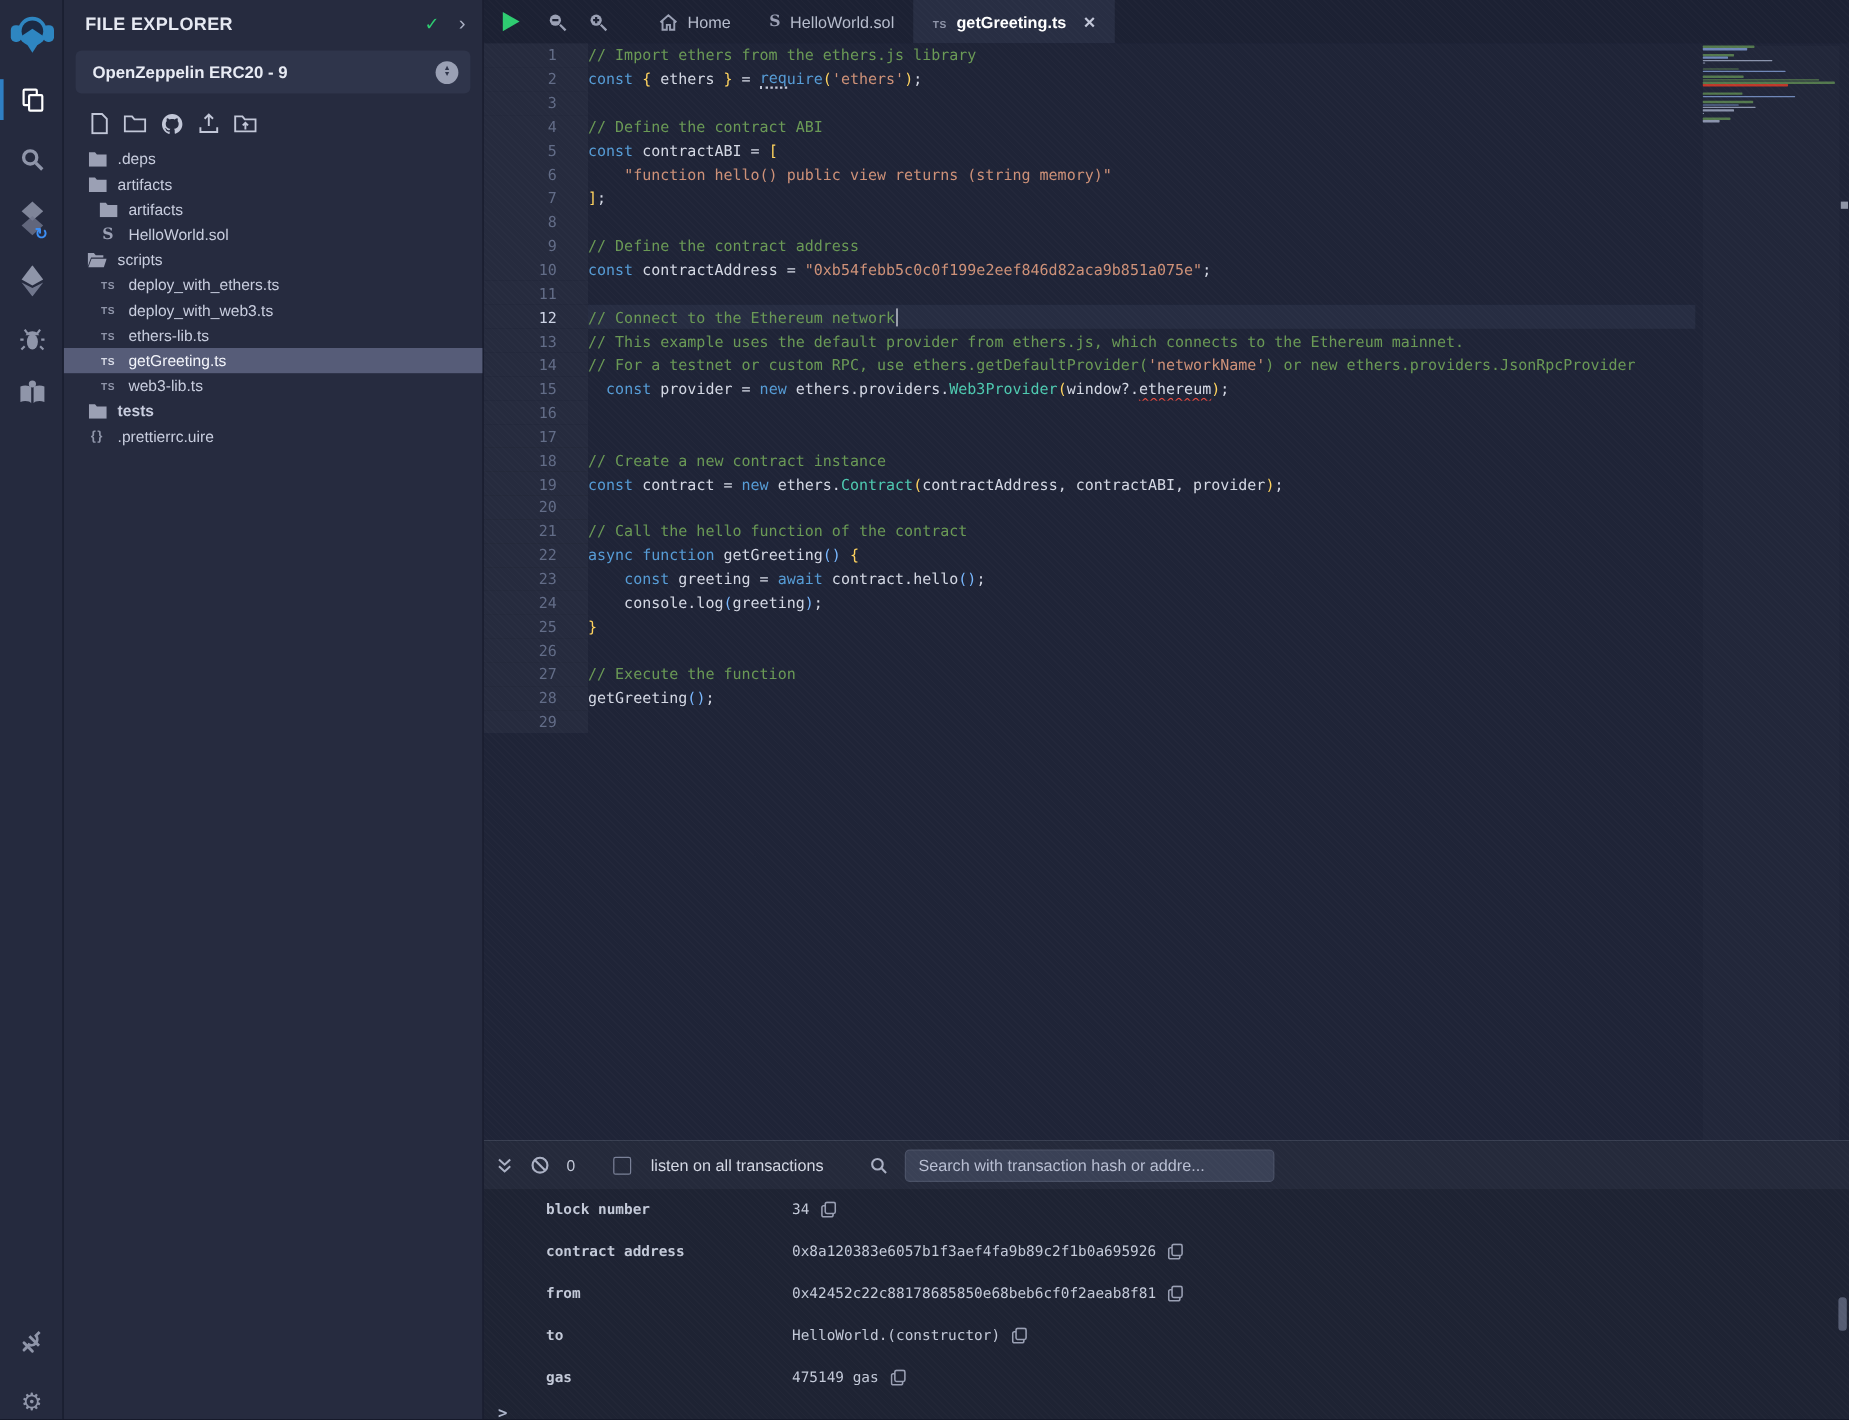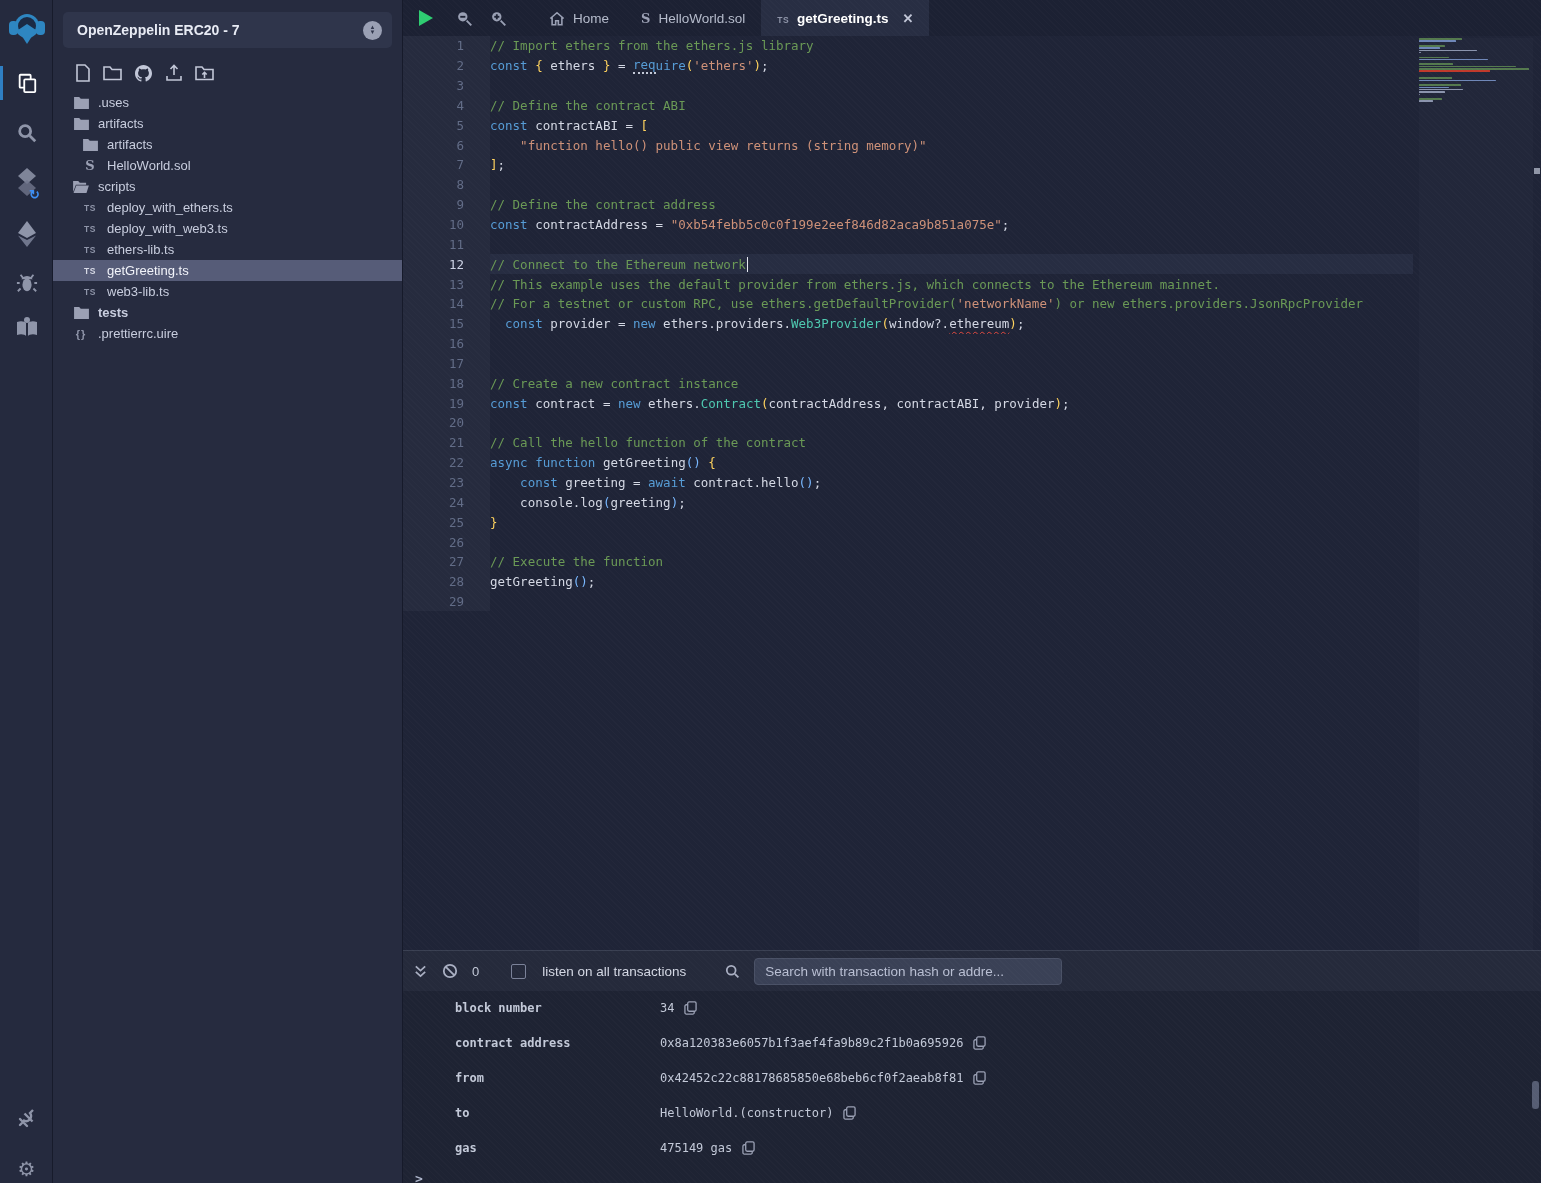--- a/index.html
+++ b/index.html
@@ -148,22 +148,27 @@
         <path d="M8 13 a5 5 0 0 0 7 -7 l3 -3 M9.5 6.5 l8 8" transform="rotate(0)"></path>
         <path d="M9 14 l-4 4 M5 12 l7 7" stroke-linecap="round"></path>
       </svg>
     </div>
     <div class="rail-item" style="top:1148px">
       <span class="rail-glyph">⚙</span>
     </div>
   </aside>
 
   <section class="explorer">
+    <div class="exp-head">
+      <div class="exp-title">FILE EXPLORER</div>
+      <div class="exp-check">✓</div>
+      <div class="exp-chevron">›</div>
+    </div>
     <div class="ws-select">
-      <div class="ws-name">OpenZeppelin ERC20 - 7</div>
+      <div class="ws-name">OpenZeppelin ERC20 - 9</div>
       <div class="ws-stepper">
           <span>▲</span>
           <span>▼</span>
         </div>
     </div>
     <div class="exp-tools">
       <span class="tool">
         <svg width="16" height="18" viewBox="0 0 16 18" fill="none" stroke="currentColor" stroke-width="1.6">
             <path d="M2 1 h8 l4 4 v12 h-12 z"></path>
           </svg>
@@ -190,21 +195,21 @@
         </svg>
       </span>
     </div>
     <div class="tree" id="tree">
         <div class="tree-row" style="padding-left: 20px;">
           <span class="tree-ico">
             <svg width="15" height="13" viewBox="0 0 16 14">
               <path d="M0 1 h5.5 l1.7 2 H16 v11 H0 z" fill="currentColor"></path>
             </svg>
           </span>
-          <span>.uses</span>
+          <span>.deps</span>
         </div>
         <div class="tree-row" style="padding-left: 20px;">
           <span class="tree-ico">
             <svg width="15" height="13" viewBox="0 0 16 14">
               <path d="M0 1 h5.5 l1.7 2 H16 v11 H0 z" fill="currentColor"></path>
             </svg>
           </span>
           <span>artifacts</span>
         </div>
         <div class="tree-row" style="padding-left: 29px;">

